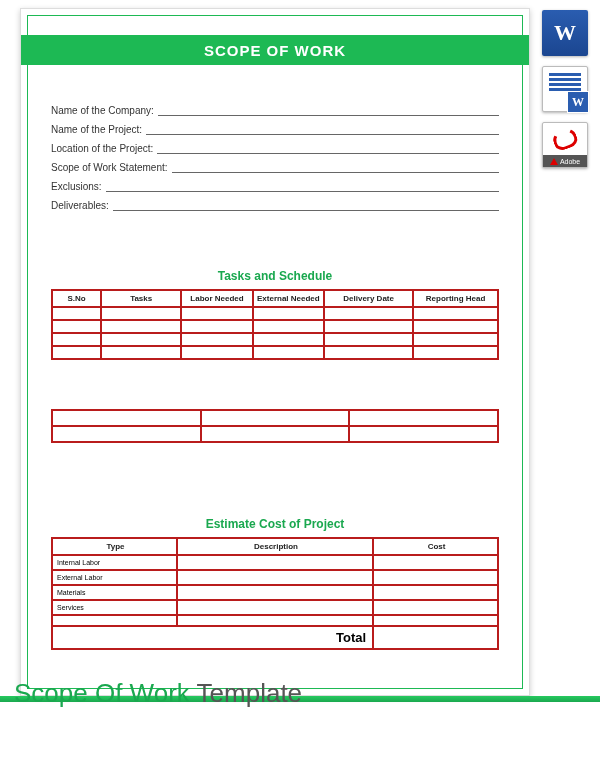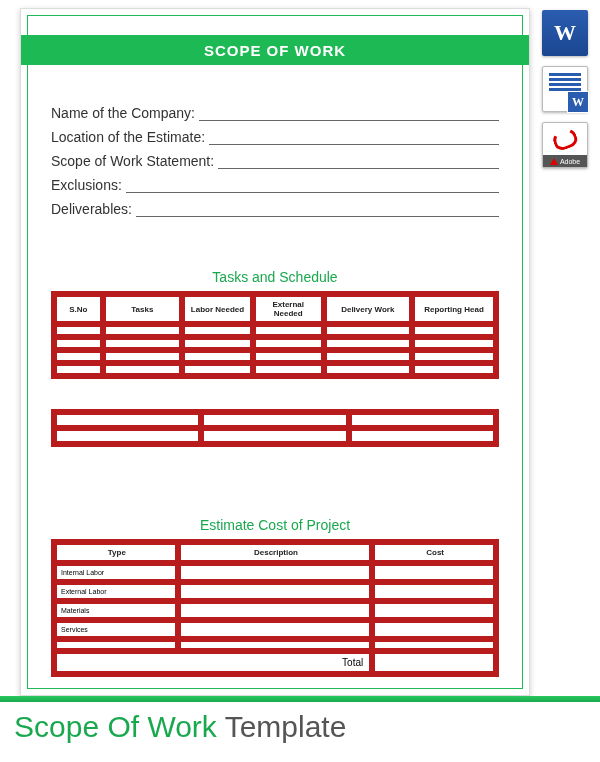--- a/index.html
+++ b/index.html
@@ -39,57 +39,57 @@
     letter-spacing: 1px;
     display: flex;
     align-items: center;
     justify-content: center;
   }
   .field-area {
     position: absolute;
     top: 96px;
     left: 30px;
     right: 30px;
-    font-size: 14px;
+    font-size: 10px;
     color: #333;
   }
   .field-row {
     display: flex;
     align-items: flex-end;
     margin-bottom: 8px;
   }
   .field-label {
     white-space: nowrap;
     padding-right: 4px;
   }
   .field-line {
     flex: 1;
     border-bottom: 1px solid #666;
     height: 8px;
   }
   .section-title {
     color: #1aa84f;
-    font-weight: normal;
-    font-size: 14px;
+    font-weight: bold;
+    font-size: 12px;
     text-align: center;
     margin-bottom: 6px;
   }
   .tasks-block {
     position: absolute;
     top: 260px;
     left: 30px;
     right: 30px;
   }
   table {
     width: 100%;
     border-collapse: collapse;
     font-size: 8px;
   }
   th, td {
-    border: 6px solid #b91c1c;
+    border: 2px solid #b91c1c;
     padding: 3px 2px;
     text-align: center;
   }
   th {
     font-weight: bold;
     color: #222;
   }
   .tasks-block td { height: 13px; }
   .stake-block {
     position: absolute;
@@ -100,34 +100,34 @@
   .stake-block td { height: 16px; }
   .cost-block {
     position: absolute;
     top: 508px;
     left: 30px;
     right: 30px;
   }
   .cost-block th, .cost-block td { text-align: left; padding-left: 4px; }
   .cost-block th { text-align: center; }
   .cost-block td { height: 11px; font-size: 7px; }
-  .cost-total-row td { text-align: right; padding-right: 6px; font-size: 10px; }
+  .cost-total-row td { text-align: right; padding-right: 6px; font-size: 13px; font-weight: bold; }
   .footer-bar {
     position: absolute;
     left: 0;
     top: 696px;
     width: 600px;
     height: 6px;
     background: linear-gradient(#27c95f,#1aa84f);
   }
   .footer-text {
     position: absolute;
     left: 14px;
-    top: 710px;
-    font-size: 30px;
+    top: 678px;
+    font-size: 26px;
     color: #555;
     font-weight: 300;
   }
   .footer-text .green {
     color: #1aa84f;
     font-weight: 400;
   }
   .icons-col {
     position: absolute;
     right: 10px;
@@ -227,21 +227,25 @@
   <div class="title-bar">
     <span>SCOPE OF WORK</span>
   </div>
 
   <div class="field-area">
     <div class="field-row">
       <span class="field-label">Name of the Company:</span>
       <span class="field-line"></span>
     </div>
     <div class="field-row">
-      <span class="field-label">Location of the Estimate:</span>
+      <span class="field-label">Name of the Project:</span>
+      <span class="field-line"></span>
+    </div>
+    <div class="field-row">
+      <span class="field-label">Location of the Project:</span>
       <span class="field-line"></span>
     </div>
     <div class="field-row">
       <span class="field-label">Scope of Work Statement:</span>
       <span class="field-line"></span>
     </div>
     <div class="field-row">
       <span class="field-label">Exclusions:</span>
       <span class="field-line"></span>
     </div>
@@ -253,21 +257,21 @@
 
   <div class="tasks-block">
     <div class="section-title">Tasks and Schedule</div>
     <table>
       <tbody>
           <tr>
         <th style="width:11%">S.No</th>
         <th style="width:18%">Tasks</th>
         <th style="width:16%">Labor Needed</th>
         <th style="width:16%">External Needed</th>
-        <th style="width:20%">Delivery Work</th>
+        <th style="width:20%">Delivery Date</th>
         <th style="width:19%">Reporting Head</th>
       </tr>
       <tr>
             <td></td>
             <td></td>
             <td></td>
             <td></td>
             <td></td>
             <td></td>
           </tr>

